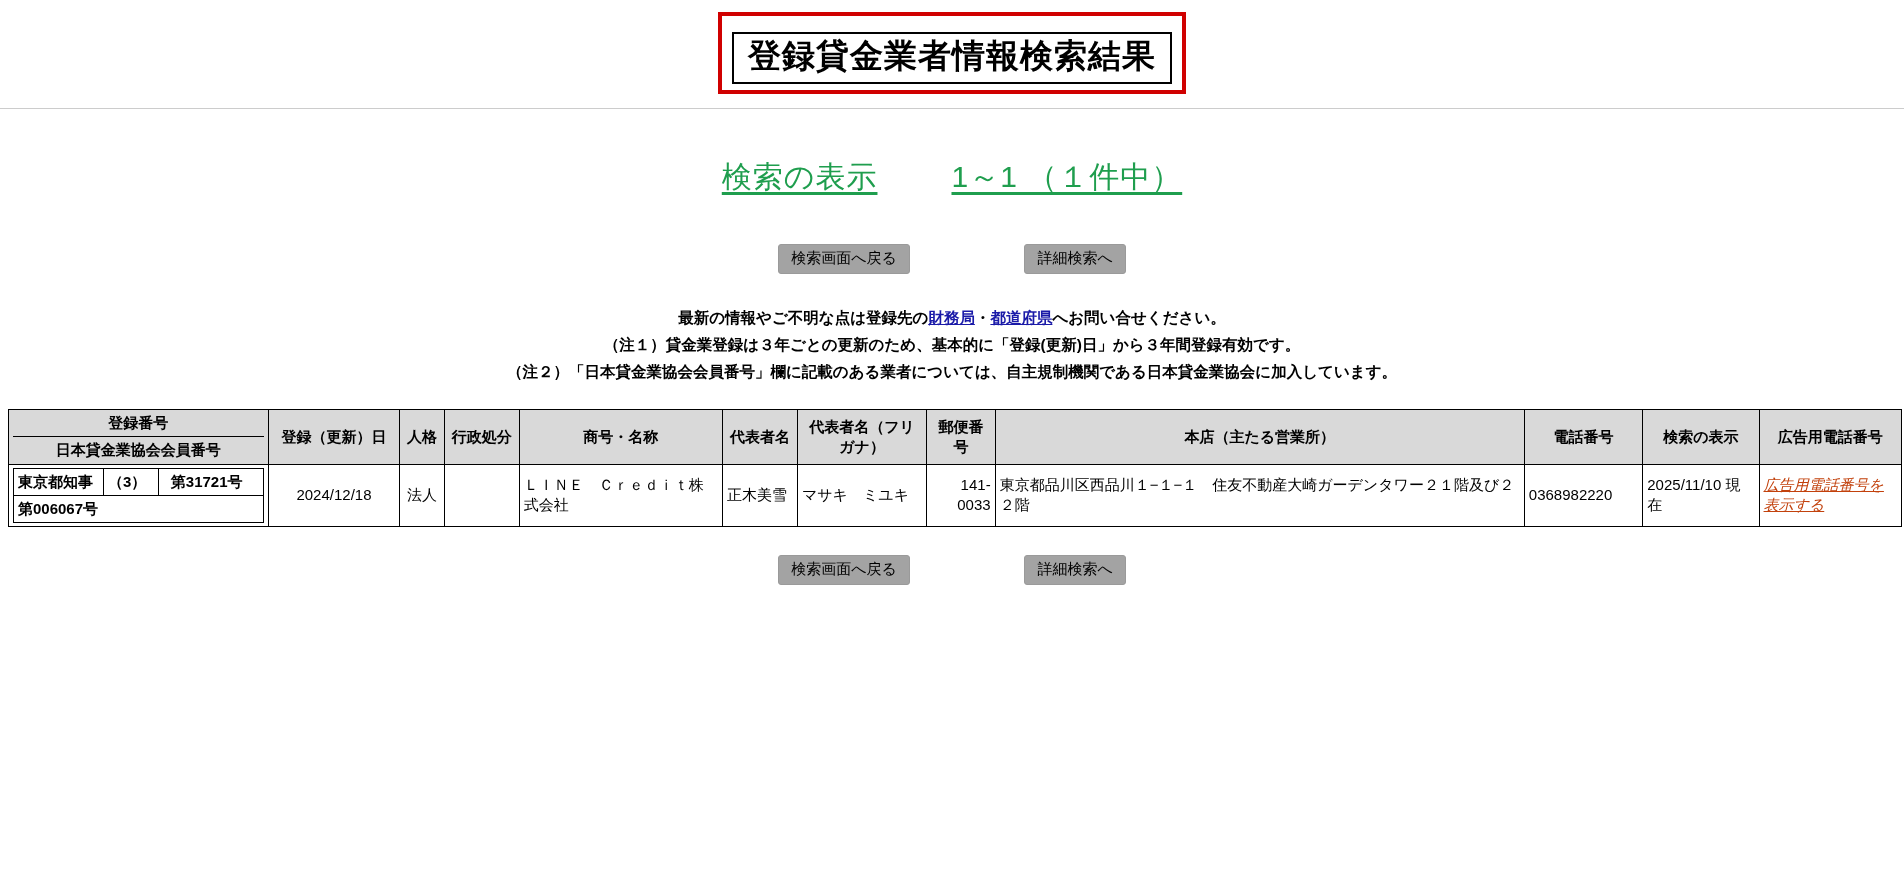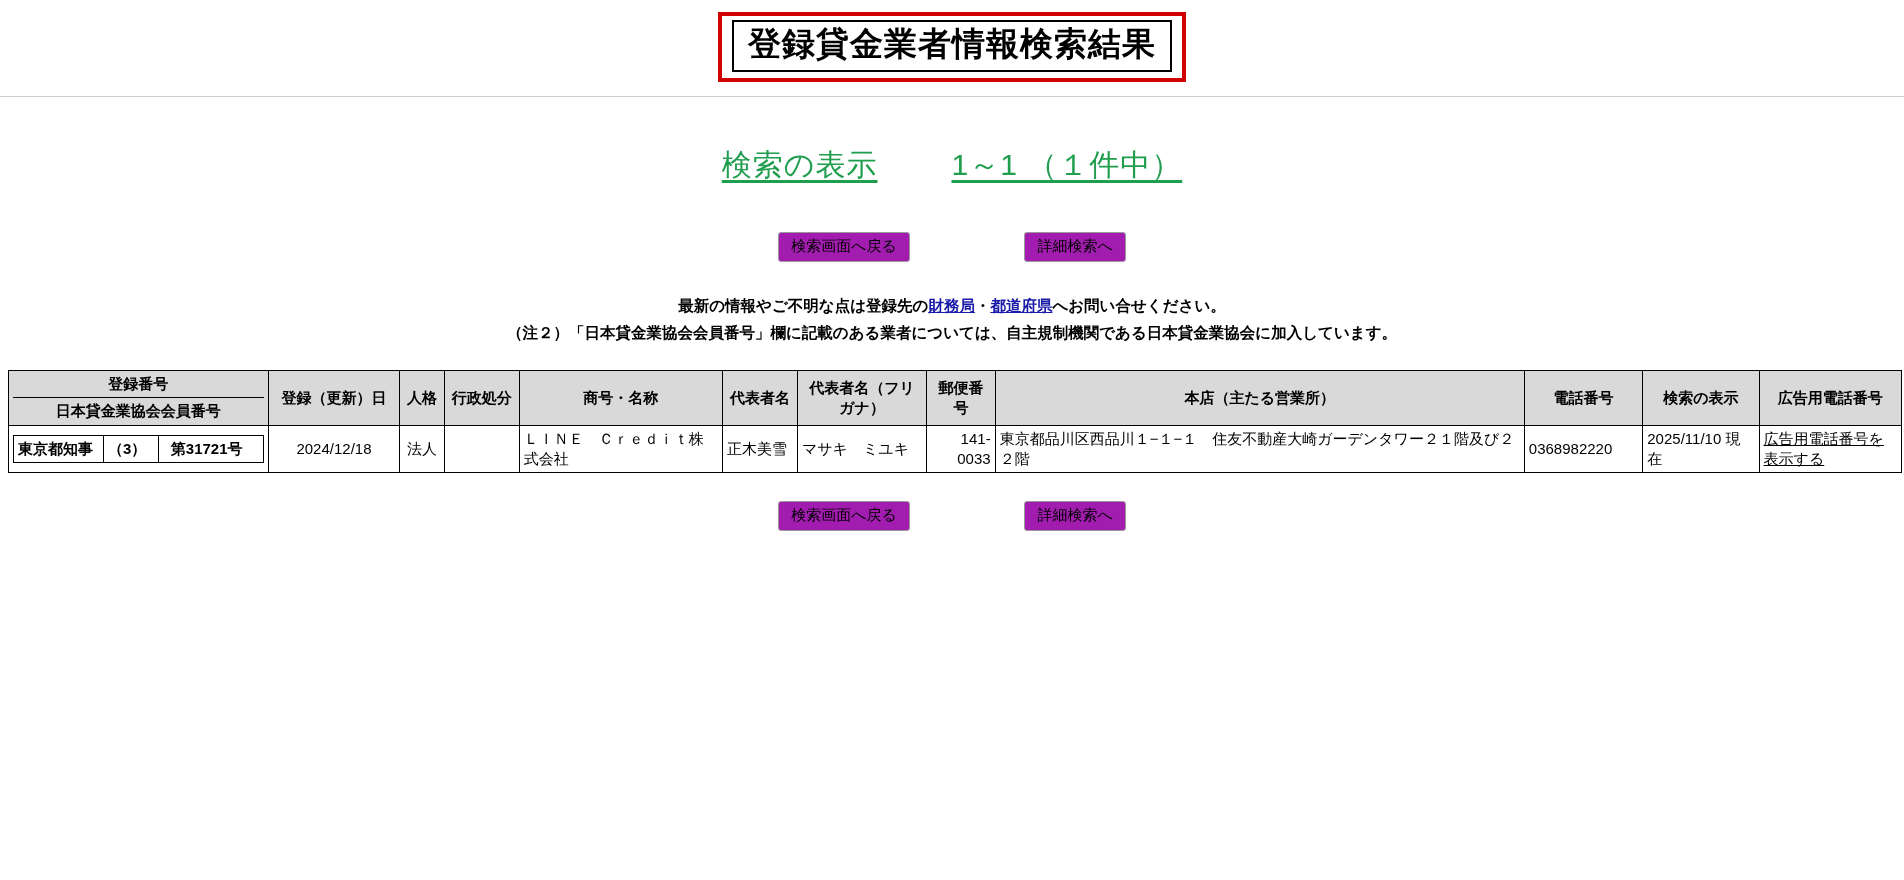--- a/index.html
+++ b/index.html
@@ -17,21 +17,21 @@
 
   
   .title-wrap {
     text-align: center;
     padding-top: 12px;
   }
   .title-box {
     display: inline-block;
     border: 4px solid #d00000;
     background: #ffffff;
-    padding: 4px 10px 6px 10px;
+    padding: 16px 10px 6px 10px;
   }
   .title-inner {
     border: 2px solid #000000;
     padding: 4px 14px 8px 14px;
   }
   .title-text {
     font-size: 33px;
     font-weight: bold;
     letter-spacing: 1px;
     line-height: 1.1;
@@ -58,21 +58,21 @@
   .result-heading .gap { display: inline-block; width: 74px; }
 
   
   .btn-row {
     text-align: center;
     margin-top: 46px;
   }
   .btn-row.bottom { margin-top: 28px; }
   .btn {
     display: inline-block;
-    background: #a21caf;
+    background: #a3a3a3;
     border: 1px solid #9a9a9a;
     border-radius: 3px;
     font-size: 15px;
     font-family: "Liberation Sans", "DejaVu Sans", sans-serif;
     padding: 5px 12px 6px 12px;
     color: #000;
     cursor: pointer;
     line-height: 1.1;
   }
   .btn + .btn { margin-left: 110px; }
@@ -145,24 +145,25 @@
   .regnum-table td.no   { width: 42%; text-align: left; padding-left: 12px; }
   .regnum-head-top, .regnum-head-bottom {
     display: block;
     text-align: center;
   }
   .regnum-head-top { border-bottom: 1px solid #000; padding-bottom: 3px; margin-bottom: 3px; font-family: Liberation Serif, serif; }
 
   .cell-center { text-align: center !important; }
   .cell-right  { text-align: right !important; }
   .ad-link {
-    color: #000000;
+    color: #c2410c;
     text-decoration: underline;
     cursor: pointer;
     display: inline-block;
+    font-style: italic;
   }
 </style>
 </head>
 <body>
 
 <div class="title-wrap">
   <div class="title-box">
     <div class="title-inner">
       <div class="title-text">登録貸金業者情報検索結果</div>
     </div>
@@ -176,20 +177,21 @@
 
 <div class="btn-row">
   <button class="btn">検索画面へ戻る</button>
   <button class="btn">詳細検索へ</button>
 </div>
 
 <div class="notes">
   <div>
     <span>最新の情報やご不明な点は登録先の</span><a href="#" class="note-link">財務局</a><span>・</span><a href="#" class="note-link">都道府県</a><span>へお問い合せください。</span>
   </div>
+  <div>（注１）貸金業登録は３年ごとの更新のため、基本的に「登録(更新)日」から３年間登録有効です。</div>
   <div>（注２）「日本貸金業協会会員番号」欄に記載のある業者については、自主規制機関である日本貸金業協会に加入しています。</div>
 </div>
 
 <div class="table-wrap">
   <table class="results">
     <thead>
       <tr>
         <th class="c-regnum">
           <span class="regnum-head-top">登録番号</span>
           <span class="regnum-head-bottom">日本貸金業協会会員番号</span>
@@ -210,20 +212,23 @@
     <tbody>
       <tr>
         <td class="c-regnum">
           <table class="regnum-table">
             <tbody>
                 <tr>
               <td class="pref">東京都知事</td>
               <td class="num">（3）</td>
               <td class="no">第31721号</td>
             </tr>
+            <tr>
+              <td colspan="3">第006067号</td>
+            </tr>
           </tbody>
             </table>
         </td>
         <td class="c-date cell-center">2024/12/18</td>
         <td class="c-person cell-center">法人</td>
         <td class="c-admin cell-center"></td>
         <td class="c-name">ＬＩＮＥ　Ｃｒｅｄｉｔ株式会社</td>
         <td class="c-rep">正木美雪</td>
         <td class="c-repkana">マサキ　ミユキ</td>
         <td class="c-zip cell-right">141-0033</td>

